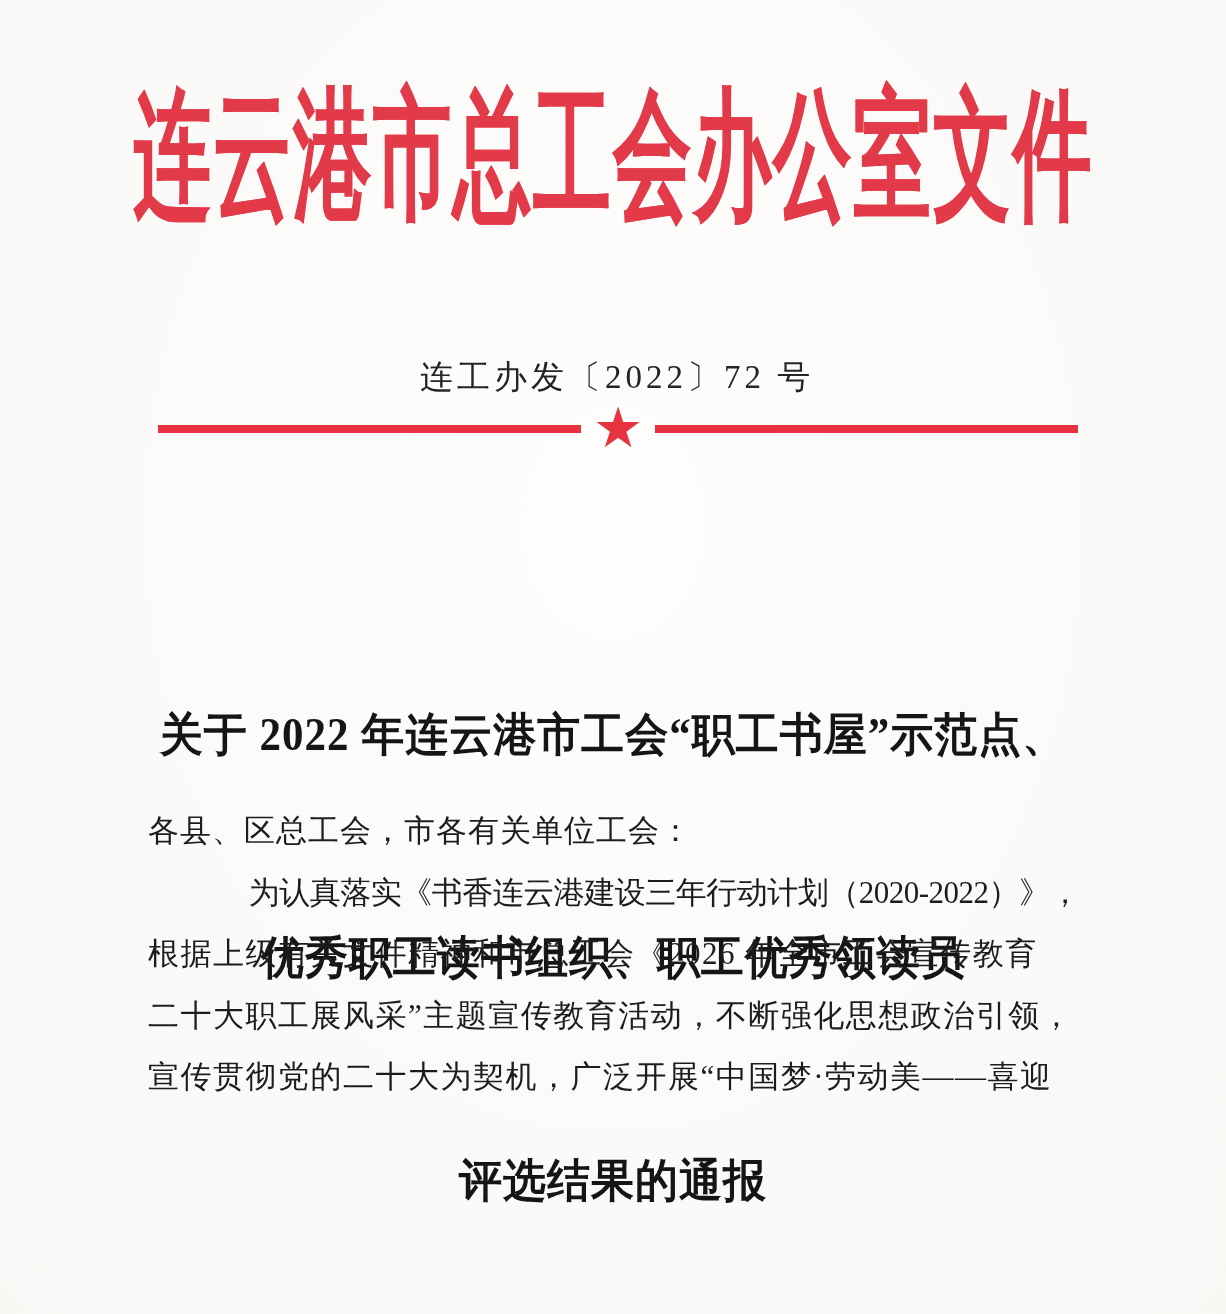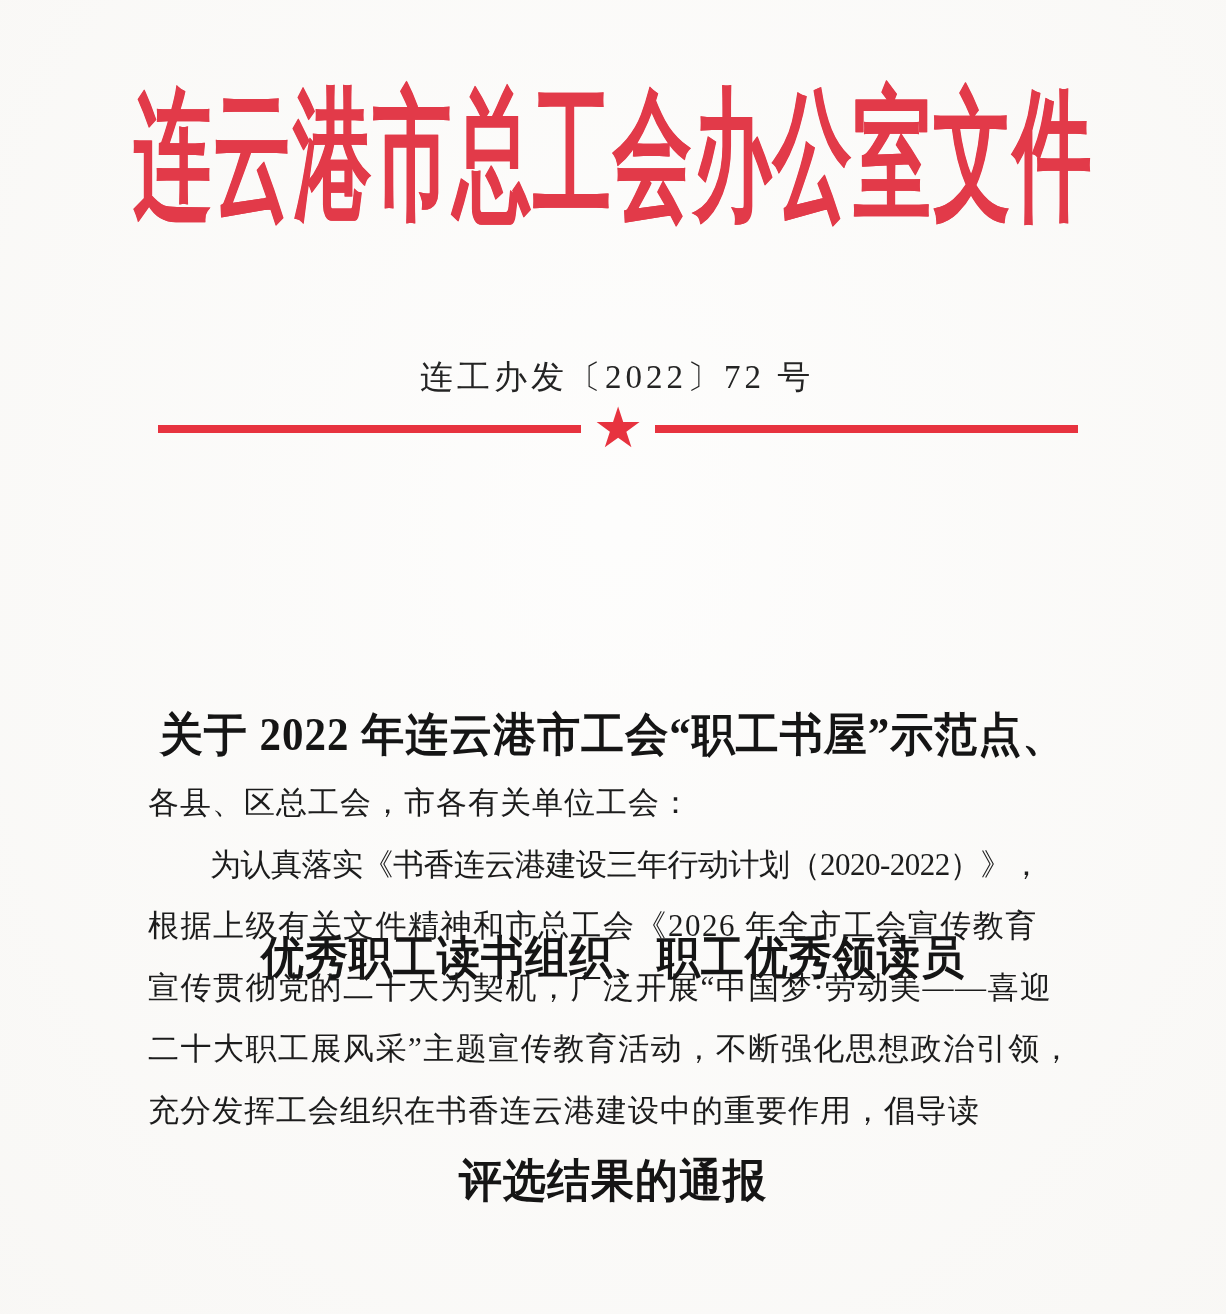--- a/index.html
+++ b/index.html
@@ -86,34 +86,35 @@
     color: #151515;
     line-height: 70px;
     letter-spacing: 1px;
     white-space: pre;
     transform: scaleY(1.06);
     transform-origin: center top;
   }
   
   .body-text {
     position: absolute;
-    top: 772px;
+    top: 800px;
     left: 148px;
     right: 146px;
     font-size: 31px;
     line-height: 61.5px;
     color: #1c1c1c;
   }
   .bline {
     white-space: pre;
     letter-spacing: 1px;
   }
   .bline.indent {
     text-indent: 62px;
     letter-spacing: -0.5px;
+    text-align: right;
   }
   .bline.fill {
     letter-spacing: 1.5px;
   }
 </style>
 </head>
 <body>
 
 <div class="page">
 
@@ -130,18 +131,17 @@
   <div class="title">
     <div class="title-line">关于 2022 年连云港市工会“职工书屋”示范点、</div>
     <div class="title-line">优秀职工读书组织、职工优秀领读员</div>
     <div class="title-line">评选结果的通报</div>
   </div>
 
   <div class="body-text">
     <div class="bline">各县、区总工会，市各有关单位工会：</div>
     <div class="bline indent">为认真落实《书香连云港建设三年行动计划（2020-2022）》，</div>
     <div class="bline fill">根据上级有关文件精神和市总工会《2026 年全市工会宣传教育</div>
+    <div class="bline fill">二十大职工展风采”主题宣传教育活动，不断强化思想政治引领，</div>
     <div class="bline fill">宣传贯彻党的二十大为契机，广泛开展“中国梦·劳动美——喜迎</div>
-    <div class="bline fill">二十大职工展风采”主题宣传教育活动，不断强化思想政治引领，</div>
-    <div class="bline">充分发挥工会组织在书香连云港建设中的重要作用，倡导读</div>
   </div>
 
 </div>
 
 </body></html>

